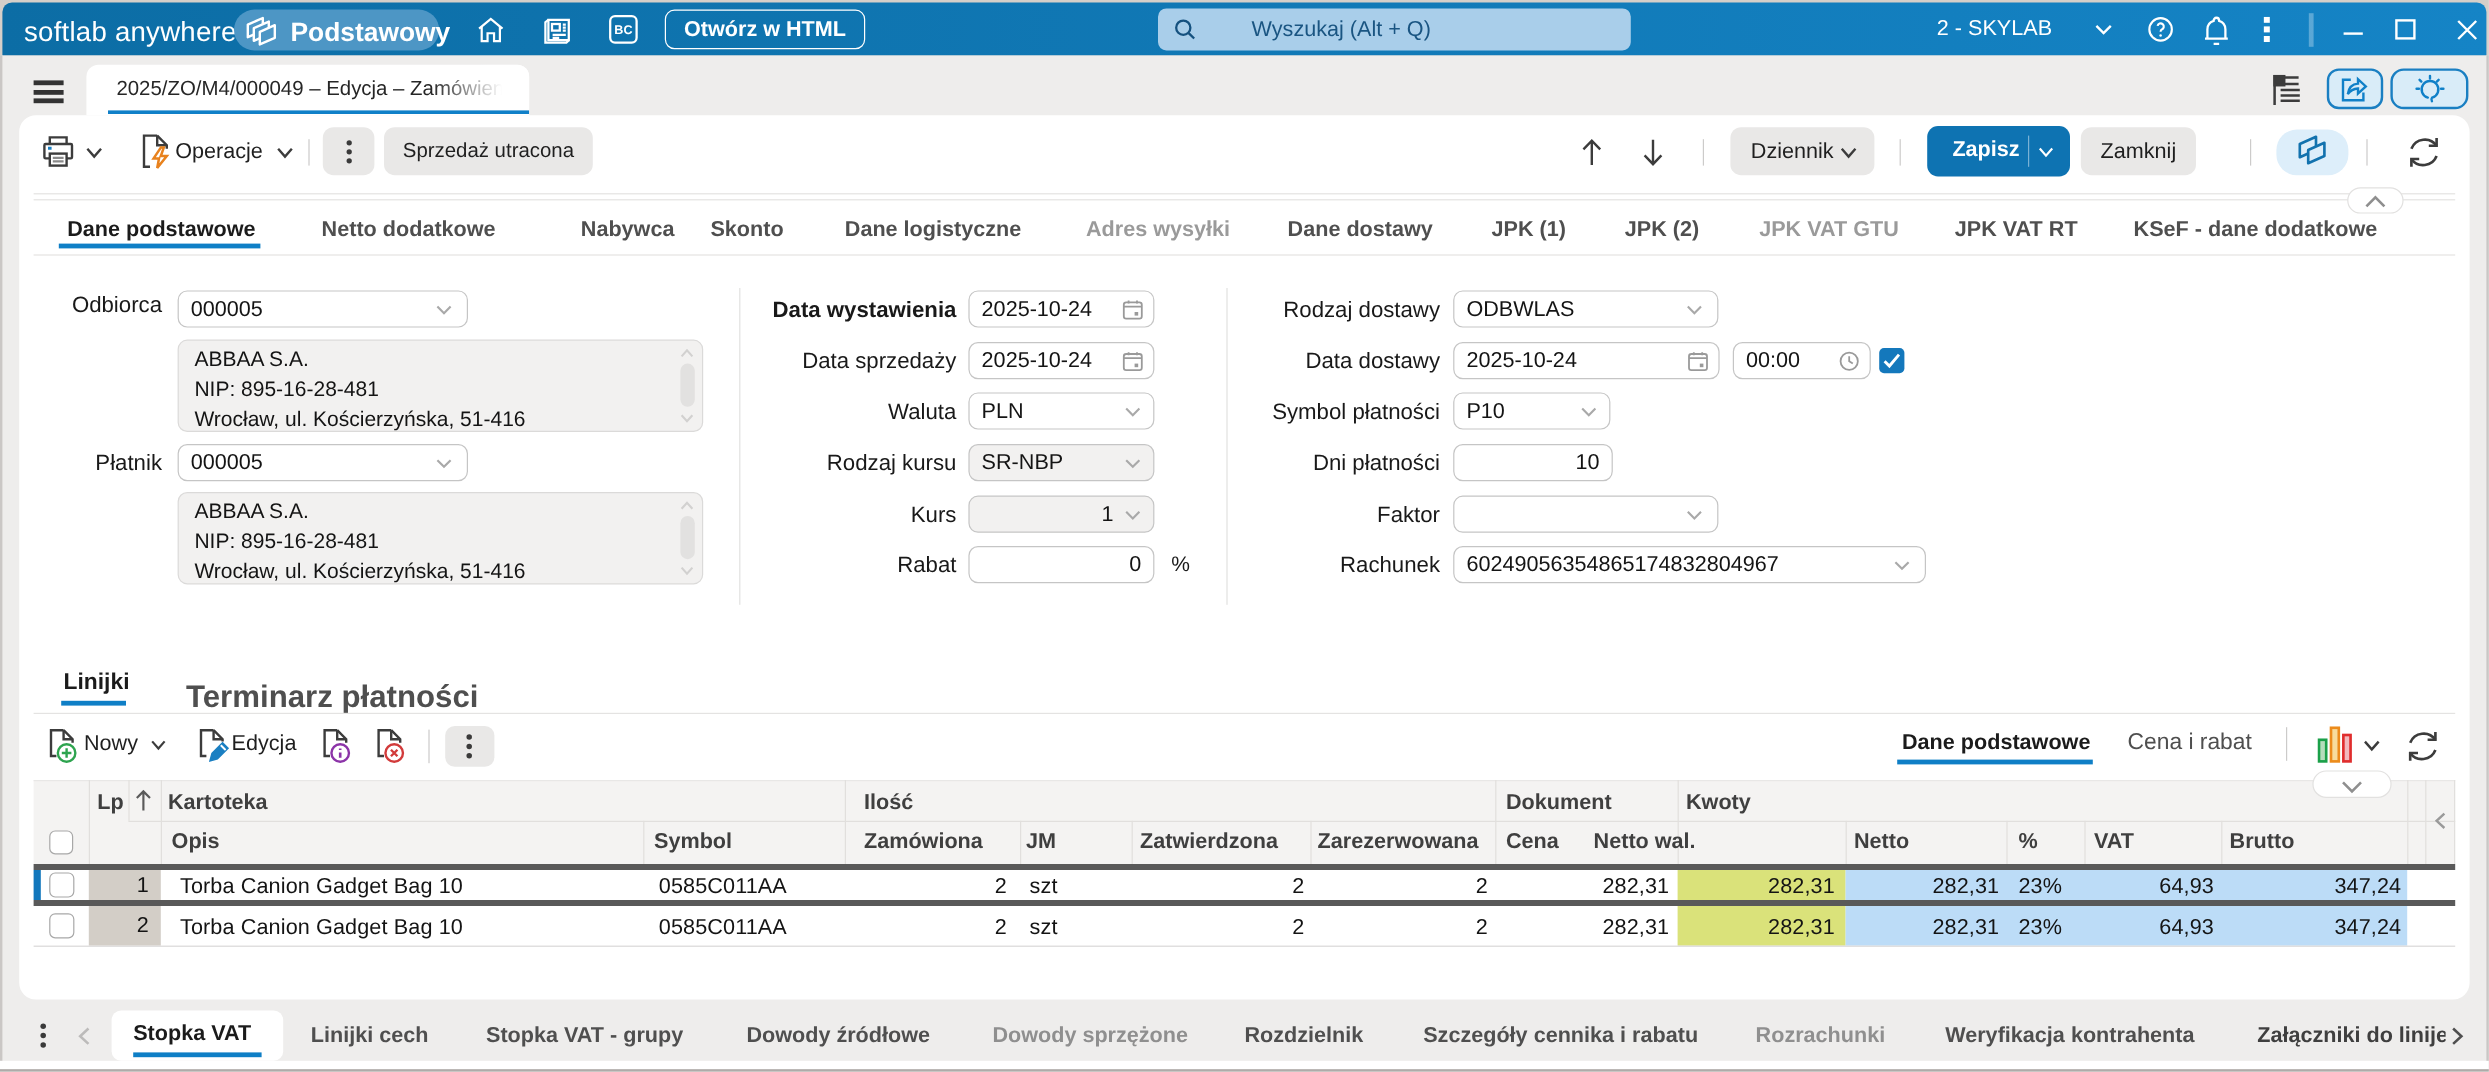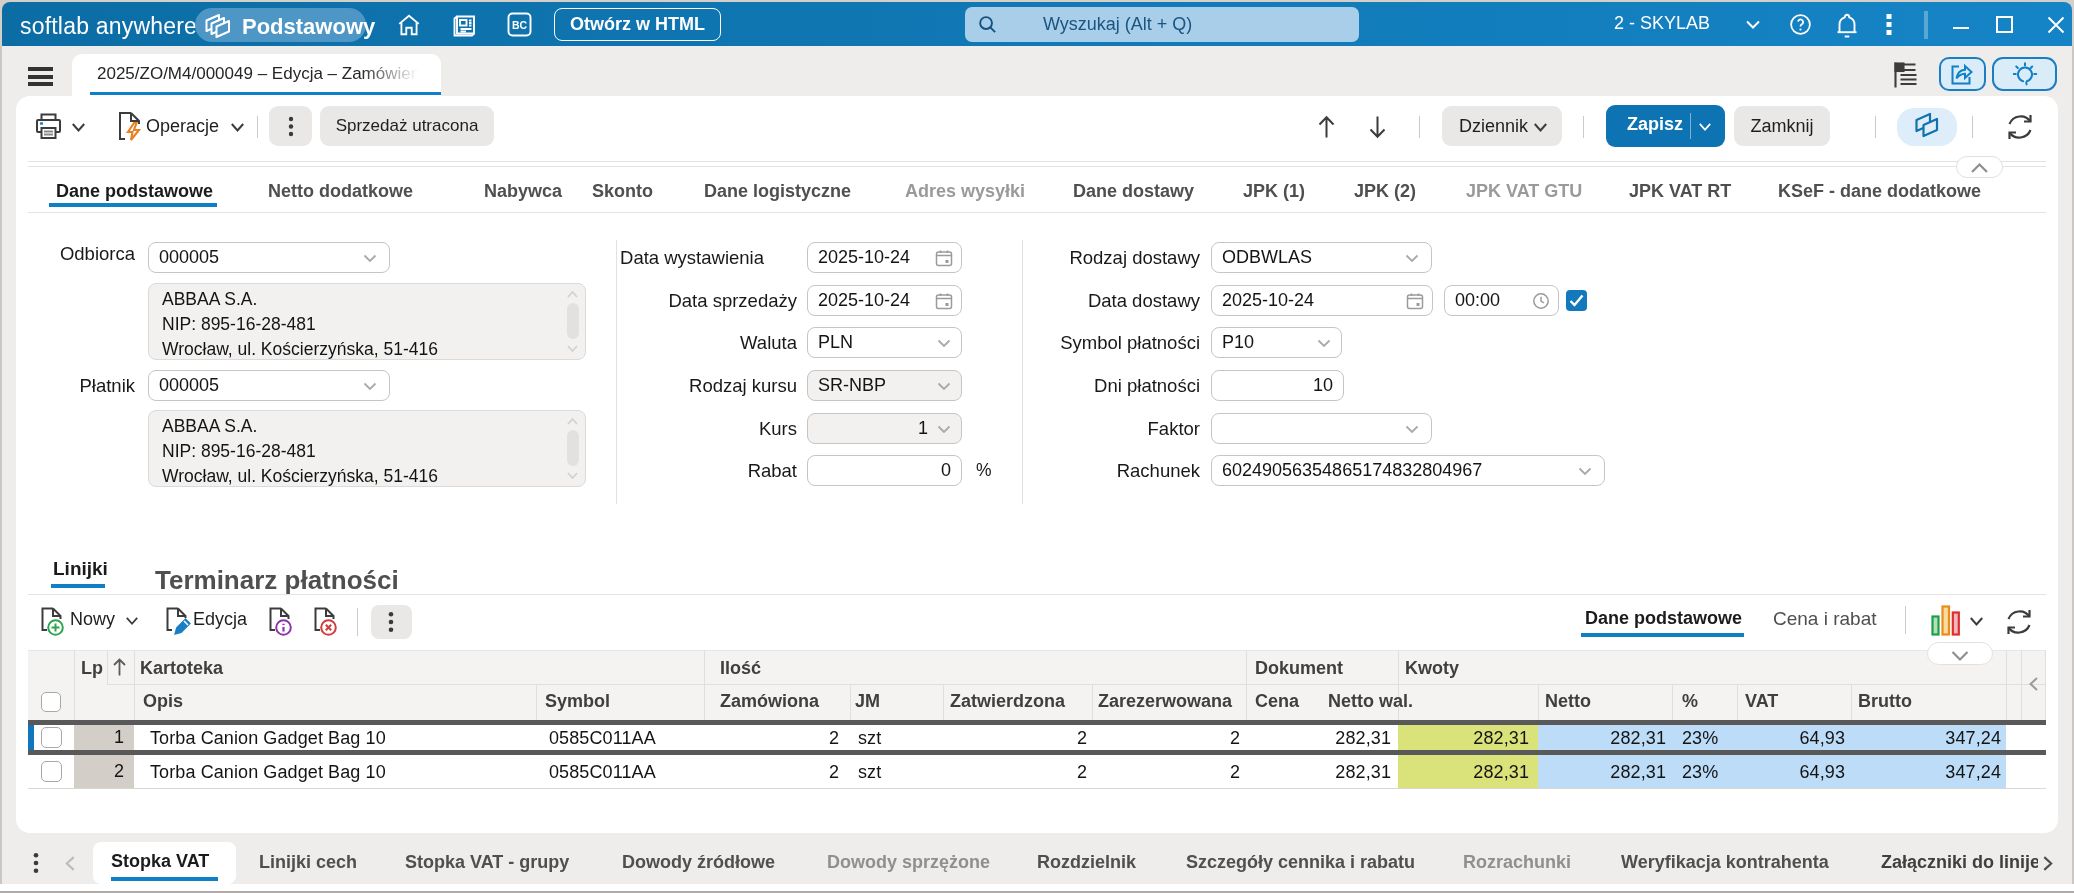--- a/index.html
+++ b/index.html
@@ -249,21 +249,21 @@
   <div class="abs" style="left:148px; top:410px; width:438px; height:77px; background:#f2f1f0; border:1px solid #dbdad9; border-radius:8px; font-size:17.5px; color:#141414; line-height:25px; padding:3px 13px;">ABBAA S.A.<br>NIP: 895-16-28-481<br>Wrocław, ul. Kościerzyńska, 51-416
     <svg class="abs" style="right:6px; top:6px;" width="13" height="9" viewBox="0 0 13 9" fill="none" stroke="#d2d1d0" stroke-width="1.8">
         <path d="M2 7 L6.5 2 L11 7"></path>
       </svg>
     <div class="abs" style="right:6px; top:19px; width:12px; height:36px; background:#e2e1e0; border-radius:6px;"></div>
     <svg class="abs" style="right:6px; bottom:6px;" width="13" height="9" viewBox="0 0 13 9" fill="none" stroke="#d2d1d0" stroke-width="1.8">
         <path d="M2 2 L6.5 7 L11 2"></path>
       </svg>
   </div>
 
-  <div class="lbl" style="left:567px; top:242px; width:197px;">Data wystawienia</div>
+  <div class="lbl" style="left:600px; top:242px; width:197px;font-weight:bold;">Data wystawienia</div>
   <div class="inp" style="left:807px; top:242px; width:155px;">2025-10-24
     <svg class="abs" style="right:8px; top:6px;" width="18" height="18" viewBox="0 0 18 18" fill="none" stroke="#9a9a9a" stroke-width="1.5">
         <rect x="1.5" y="3" width="15" height="13.5" rx="2"></rect>
         <path d="M1.5 6.5 H16.5 M5.5 1.5 V4 M12.5 1.5 V4"></path>
         <rect x="10.5" y="11" width="3" height="3" fill="#9a9a9a" stroke="none"></rect>
       </svg>
   </div>
   <div class="lbl" style="left:600px; top:285px; width:197px;">Data sprzedaży</div>
   <div class="inp" style="left:807px; top:285px; width:155px;">2025-10-24
     <svg class="abs" style="right:8px; top:6px;" width="18" height="18" viewBox="0 0 18 18" fill="none" stroke="#9a9a9a" stroke-width="1.5">

